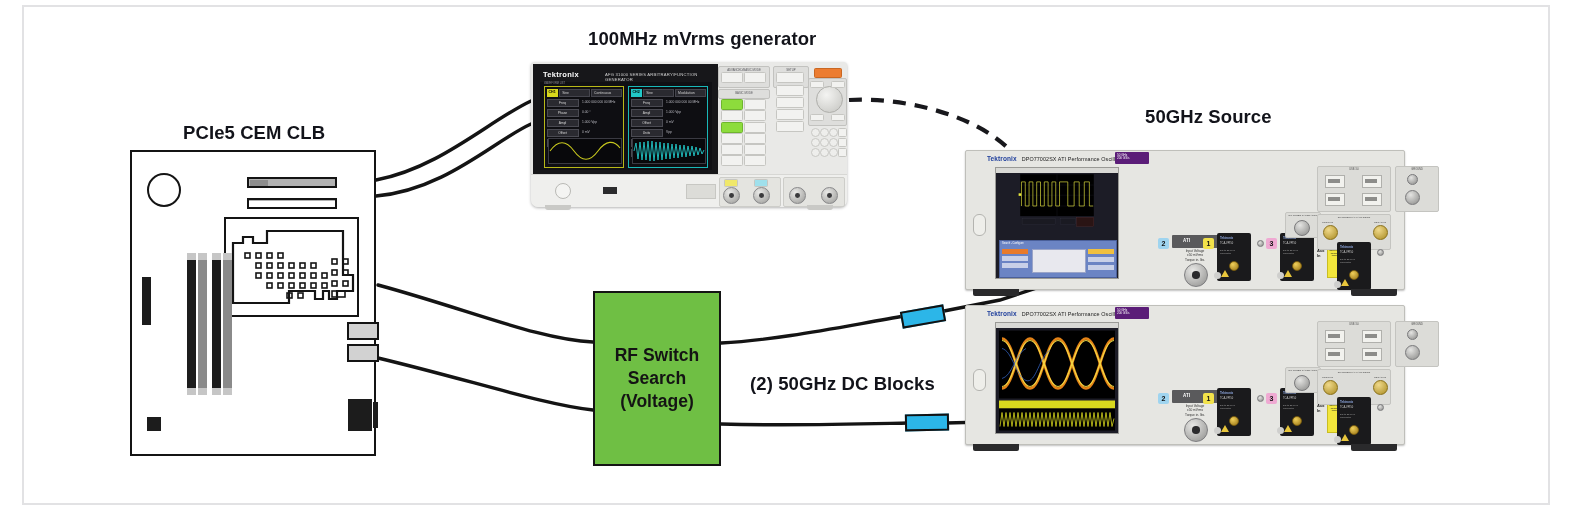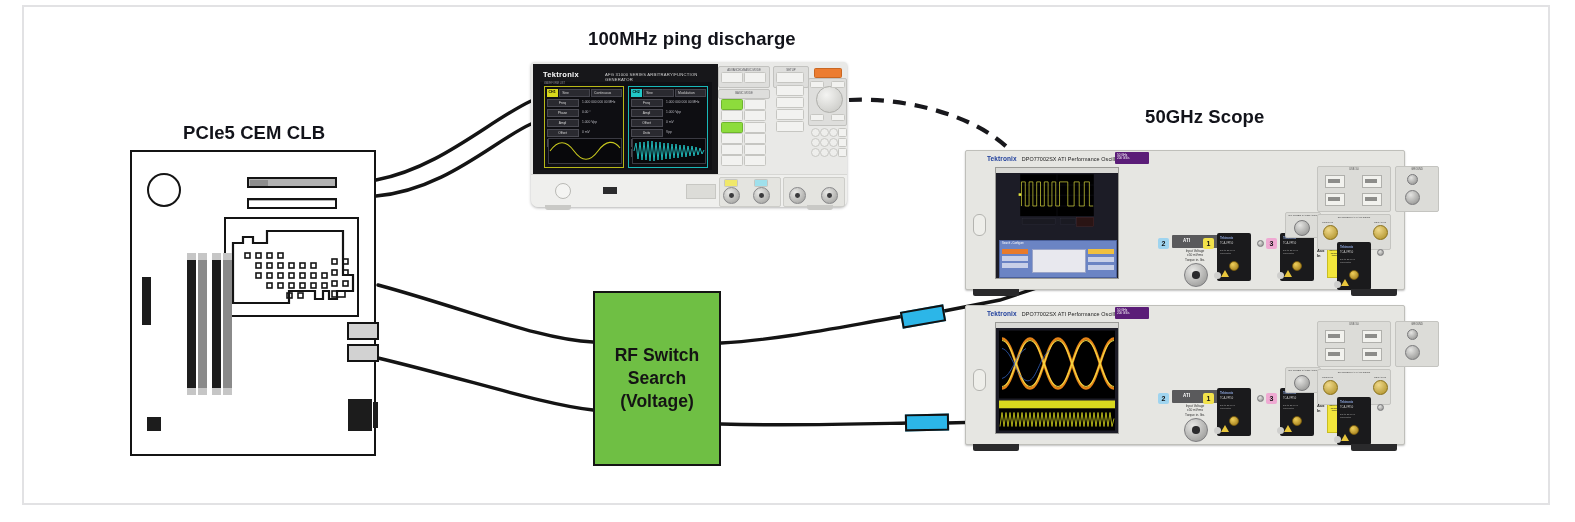--- a/index.html
+++ b/index.html
@@ -109,23 +109,24 @@
   .scfoot{position:absolute;bottom:-6px;height:7px;background:#2a2a2c;border-radius:0 0 2px 2px;}
   .auxlbl{position:absolute;font-size:4px;font-weight:bold;color:#222;line-height:1.2;}
   .dcblk{position:absolute;background:#2cb6e8;border:2.5px solid #121212;box-sizing:border-box;}
 </style>
 </head>
 <body>
 
 <div id="stage">
   <div id="frame"></div>
 
-  <div class="lbl t-gen">100MHz ping discharge</div>
+  <div class="lbl t-gen">100MHz mVrms generator</div>
   <div class="lbl t-clb">PCIe5 CEM CLB</div>
-  <div class="lbl t-scope">50GHz Scope</div>
+  <div class="lbl t-scope">50GHz Source</div>
+  <div class="lbl t-dcb">(2) 50GHz DC Blocks</div>
 
   <svg class="over">
     <g fill="none" stroke="#141414" stroke-width="3.4" stroke-linecap="round">
       <path d="M376,180 C440,168 490,120 531,101"></path>
       <path d="M376,196 C445,190 495,140 531,124"></path>
       <path d="M378,285 C470,310 540,340 593,342"></path>
       <path d="M378,358 C470,380 545,405 593,410"></path>
       <path d="M721,343 C780,340 850,325 905,316"></path>
       <path d="M944,311 L1000,300 L1055,282 L1140,265"></path>
       <path d="M721,424 C790,426 860,424 908,423"></path>

